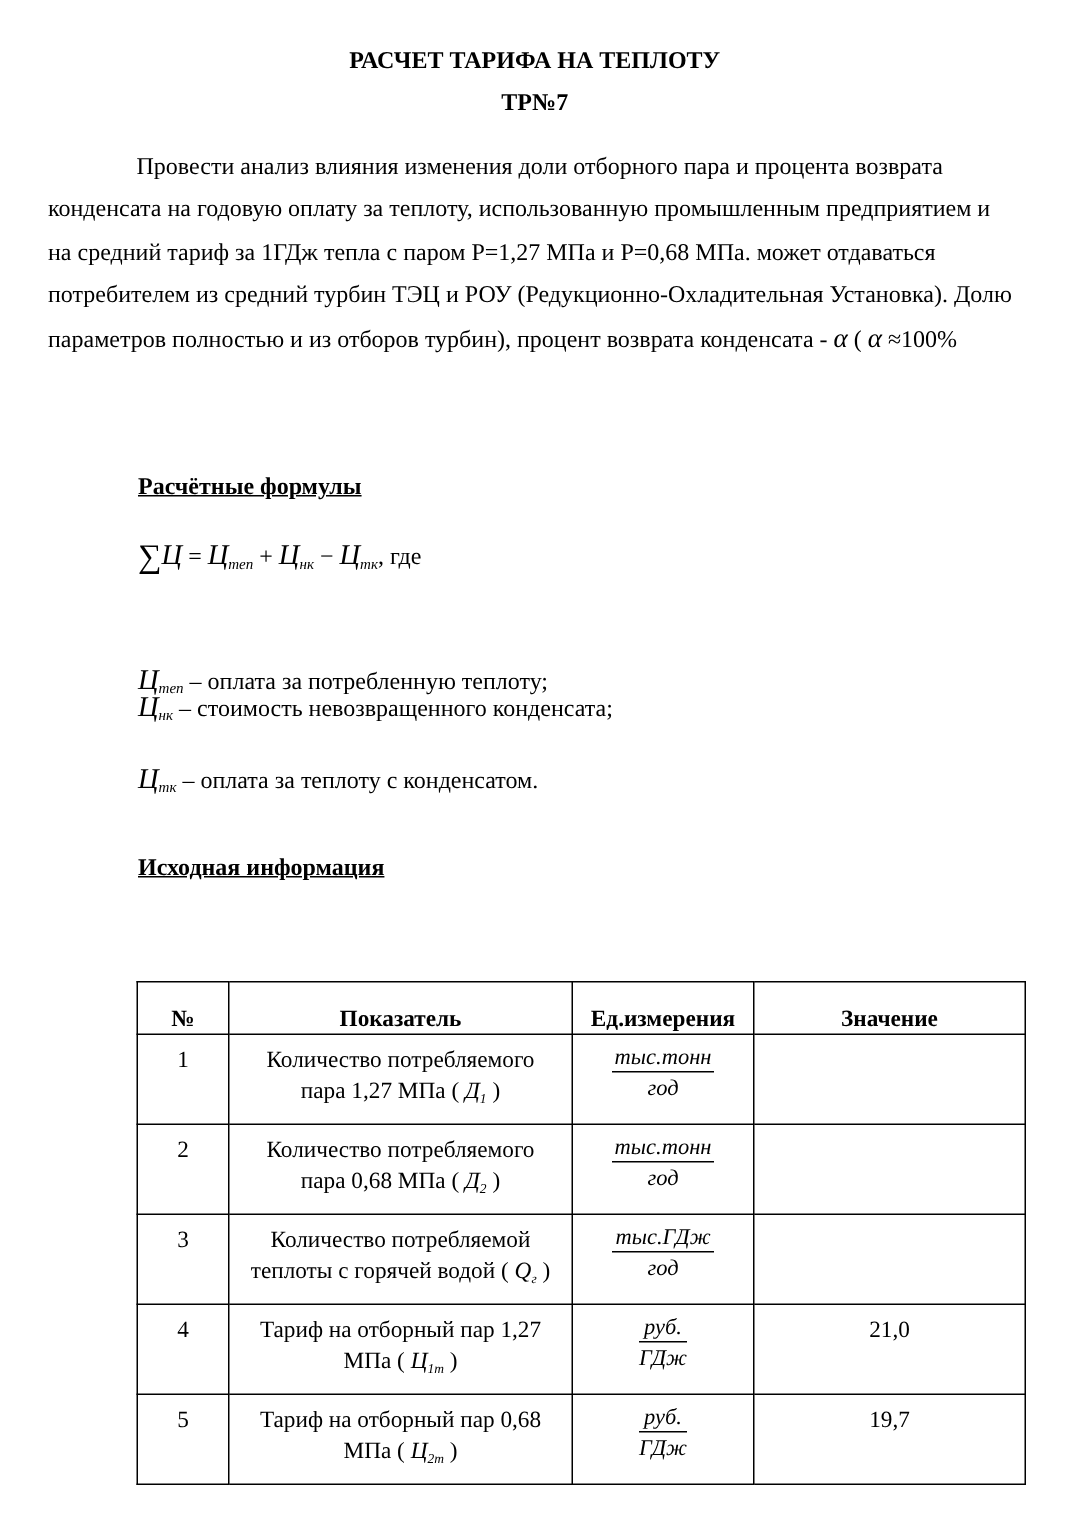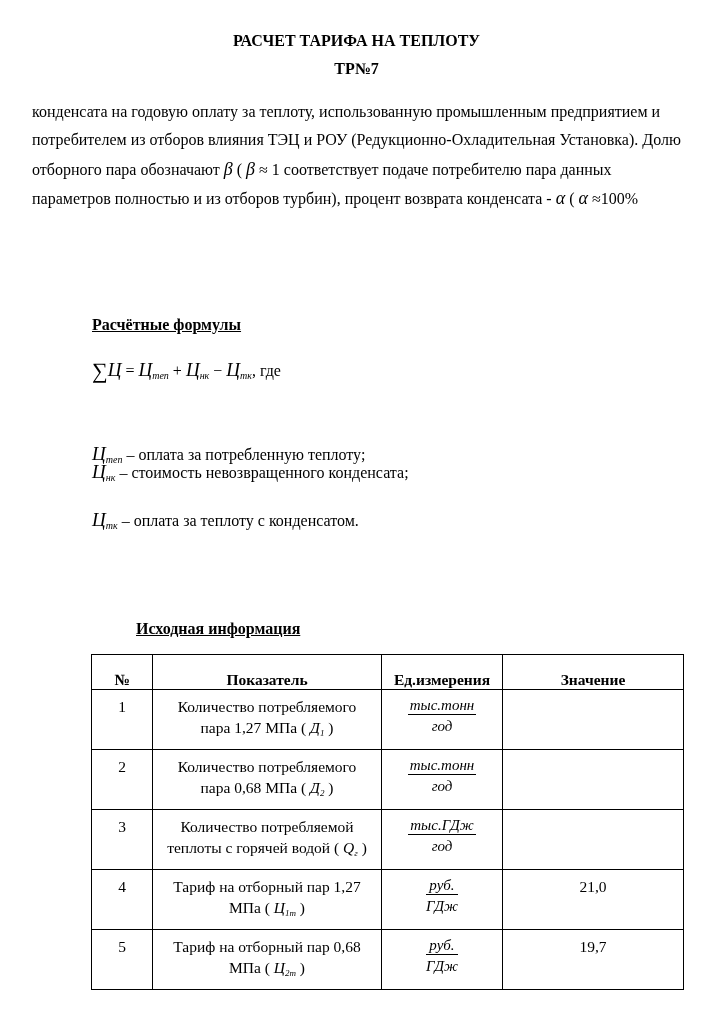--- a/index.html
+++ b/index.html
@@ -49,25 +49,24 @@
   .sym { font-style: italic; }
   .sym sub { font-size: 9px; vertical-align: -3px; }
 </style>
 </head>
 <body>
 
 <div class="title" style="top:32px;">РАСЧЕТ ТАРИФА НА ТЕПЛОТУ</div>
 <div class="title" style="top:60px;">ТР№7</div>
 
 <div class="para" style="top:98px;">
+  <div><span class="indent"></span><span>Провести анализ влияния изменения доли отборного пара и процента возврата</span></div>
   <div>конденсата на годовую оплату за теплоту, использованную промышленным предприятием и</div>
-  <div>потребителем из отборов влияния ТЭЦ и РОУ (Редукционно-Охладительная Установка). Долю</div>
-  <div>
-    <span>отборного пара обозначают </span><span class="it" style="font-size:18px;">β</span><span> ( </span><span class="it" style="font-size:18px;">β</span><span> ≈ 1 соответствует подаче потребителю пара данных</span>
-  </div>
+  <div>на средний тариф за 1ГДж тепла с паром Р=1,27 МПа и Р=0,68 МПа. может отдаваться</div>
+  <div>потребителем из средний турбин ТЭЦ и РОУ (Редукционно-Охладительная Установка). Долю</div>
   <div>
     <span>параметров полностью и из отборов турбин), процент возврата конденсата - </span><span class="it" style="font-size:18px;">α</span><span> ( </span><span class="it" style="font-size:18px;">α</span><span> ≈100%</span>
   </div>
 </div>
 
 <div class="heading" style="top:316px;">Расчётные формулы</div>
 
 <div class="formula" style="top:358px;font-family:Liberation Serif, serif;">
   <span class="sigma">∑</span><span class="big">Ц</span><span> = </span><span class="big">Ц</span><sub>теп</sub><span> + </span><span class="big">Ц</span><sub>нк</sub><span> − </span><span class="big">Ц</span><sub>тк</sub><span>,  где</span>
 </div>
@@ -75,21 +74,21 @@
 <div class="formula" style="top:410px;margin-top:33px;">
   <span class="big">Ц</span><sub>теп</sub><span> – оплата за потребленную теплоту;</span>
 </div>
 <div class="formula" style="top:461px;">
   <span class="big">Ц</span><sub>нк</sub><span> – стоимость невозвращенного конденсата;</span>
 </div>
 <div class="formula" style="top:509px;">
   <span class="big">Ц</span><sub>тк</sub><span> – оплата за теплоту с конденсатом.</span>
 </div>
 
-<div class="heading" style="top:620px;margin-left:44px;">Исходная информация</div>
+<div class="heading" style="top:570px;">Исходная информация</div>
 
 <table class="info">
   <tbody>
       <tr>
     <th class="c1"><span>№</span></th>
     <th class="c2"><span>Показатель</span></th>
     <th class="c3"><span>Ед.измерения</span></th>
     <th class="c4"><span>Значение</span></th>
   </tr>
 

